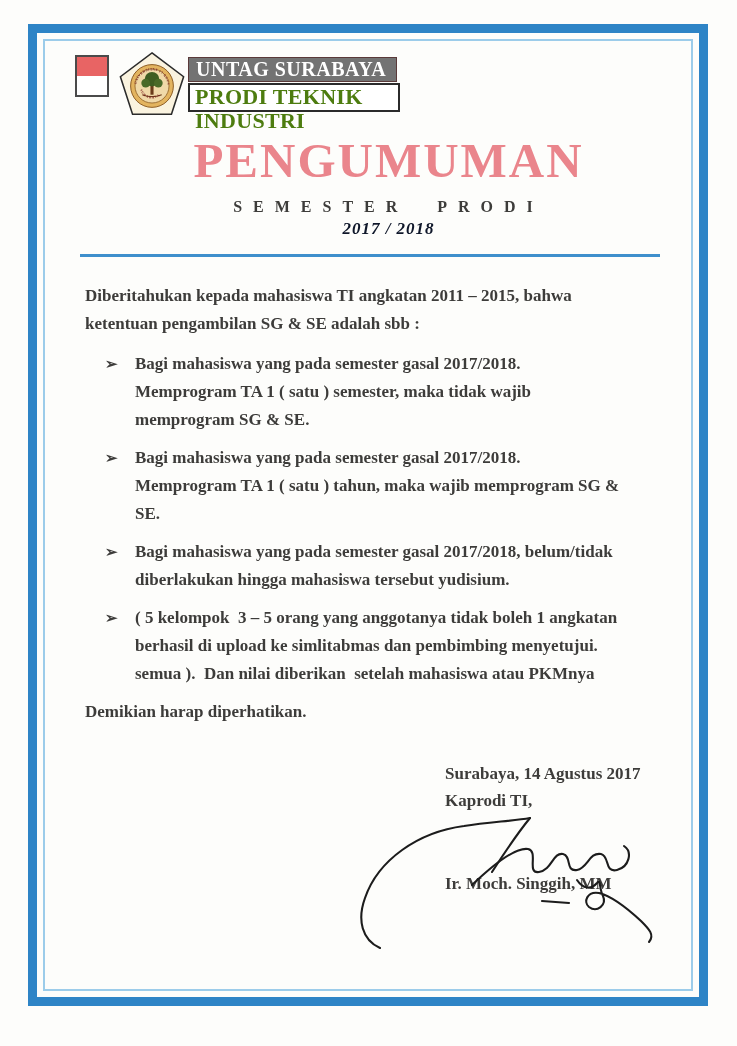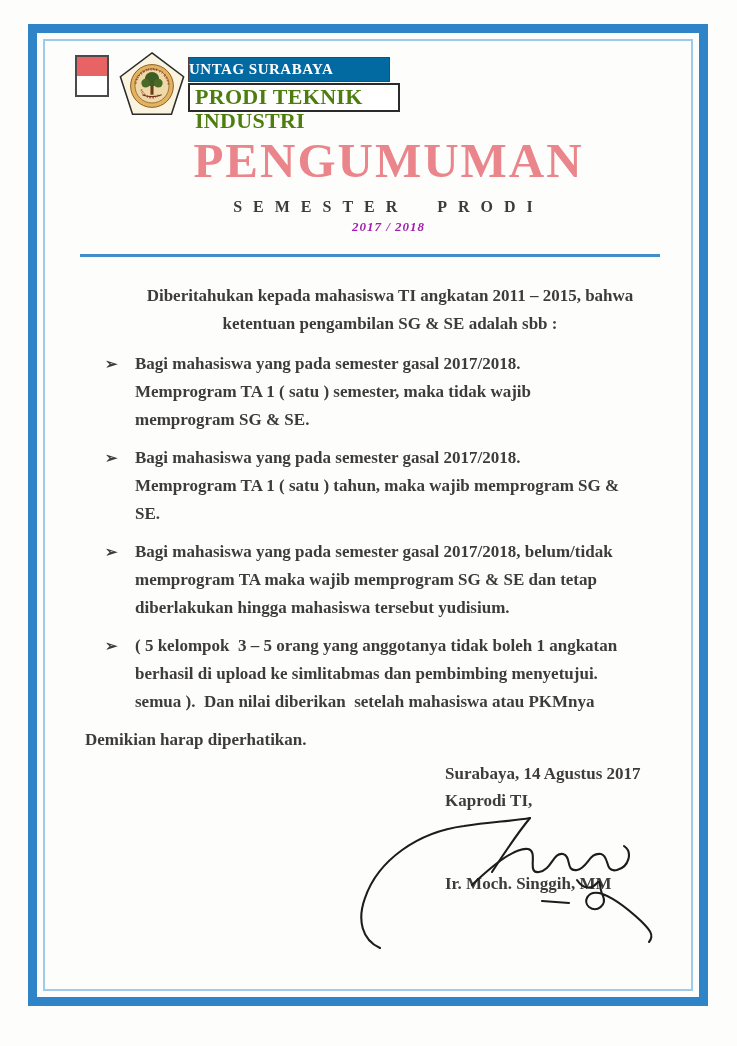--- a/index.html
+++ b/index.html
@@ -11,42 +11,42 @@
   .frame-outer{position:absolute;left:28px;top:24px;right:29px;bottom:40px;border:9px solid #2e84c6;}
   .frame-inner{position:absolute;left:43px;top:39px;right:44px;bottom:55px;border:2px solid #9cccea;}
 
   
   .flag{position:absolute;left:75px;top:55px;width:34px;height:42px;border:2px solid #4a4a4a;box-sizing:border-box;}
   .flag-top{height:50%;background:#e86464;}
   .flag-bottom{height:50%;background:#ffffff;}
   .logo{position:absolute;left:117px;top:50px;}
   .banner{position:absolute;left:188px;top:57px;}
   .banner-red{
-    width:200px;height:23px;background:#0369a1;border:1px solid #5a3a3a;
-    color:#fff;font-weight:700;font-size:15px;line-height:22px;letter-spacing:.5px;
+    width:200px;height:23px;background:#737373;border:1px solid #5a3a3a;
+    color:#fff;font-weight:700;font-size:20px;line-height:22px;padding-left:7px;letter-spacing:.5px;
   }
   .banner-white{
     width:203px;height:25px;background:#fff;border:2px solid #2b2b2b;margin-top:1px;
     color:#4d7c0f;font-weight:700;font-size:22px;line-height:24px;padding-left:5px;letter-spacing:.3px;
   }
 
   
   .titleblock{position:absolute;left:0;right:0;top:132px;text-align:center;padding-left:40px;}
   .doc-title{
     margin:0;color:#ea858c;font-size:49px;font-weight:700;letter-spacing:2px;
     font-family:"Liberation Serif","DejaVu Serif",serif;
   }
   .doc-subtitle{margin-top:9px;font-size:16px;font-weight:700;letter-spacing:11px;word-spacing:14px;color:#3d3c3a;}
-  .doc-year{margin-top:3px;font-size:13px;font-style:italic;font-weight:700;color:#a21caf;letter-spacing:1px;}
+  .doc-year{margin-top:3px;font-size:17px;font-style:italic;font-weight:700;color:#0f172a;letter-spacing:1px;}
   .rule{position:absolute;left:80px;right:77px;top:254px;height:3px;background:#3f8fcc;}
 
   
   .content{position:absolute;left:85px;top:282px;right:42px;font-size:17px;font-weight:700;line-height:28px;}
   .line{white-space:pre;}
-  .intro{margin-bottom:12px;text-align:center;}
+  .intro{margin-bottom:12px;}
   .bullet{display:flex;margin-bottom:10px;margin-left:20px;}
   .bullet-marker{width:30px;flex:0 0 30px;font-size:15px;line-height:28px;}
   .closing{margin-top:6px;}
 
   
   .signoff{position:absolute;left:445px;top:760px;font-size:17px;font-weight:700;line-height:27px;}
   .sig-name{margin-top:56px;}
   .signature-svg{position:absolute;left:356px;top:792px;pointer-events:none;}
 </style>
 </head>
@@ -117,21 +117,20 @@
         <div class="line">Bagi mahasiswa yang pada semester gasal 2017/2018.</div>
         <div class="line">Memprogram TA 1 ( satu ) tahun, maka wajib memprogram SG &amp;</div>
         <div class="line">SE.</div>
       </div>
     </div>
 
     <div class="bullet">
       <div class="bullet-marker">➢</div>
       <div>
         <div class="line">Bagi mahasiswa yang pada semester gasal 2017/2018, belum/tidak</div>
-        <div class="line">memprogram TA maka wajib memprogram SG &amp; SE dan tetap</div>
         <div class="line">diberlakukan hingga mahasiswa tersebut yudisium.</div>
       </div>
     </div>
 
     <div class="bullet">
       <div class="bullet-marker">➢</div>
       <div>
         <div class="line">( 5 kelompok  3 – 5 orang yang anggotanya tidak boleh 1 angkatan</div>
         <div class="line">berhasil di upload ke simlitabmas dan pembimbing menyetujui.</div>
         <div class="line">semua ).  Dan nilai diberikan  setelah mahasiswa atau PKMnya</div>

